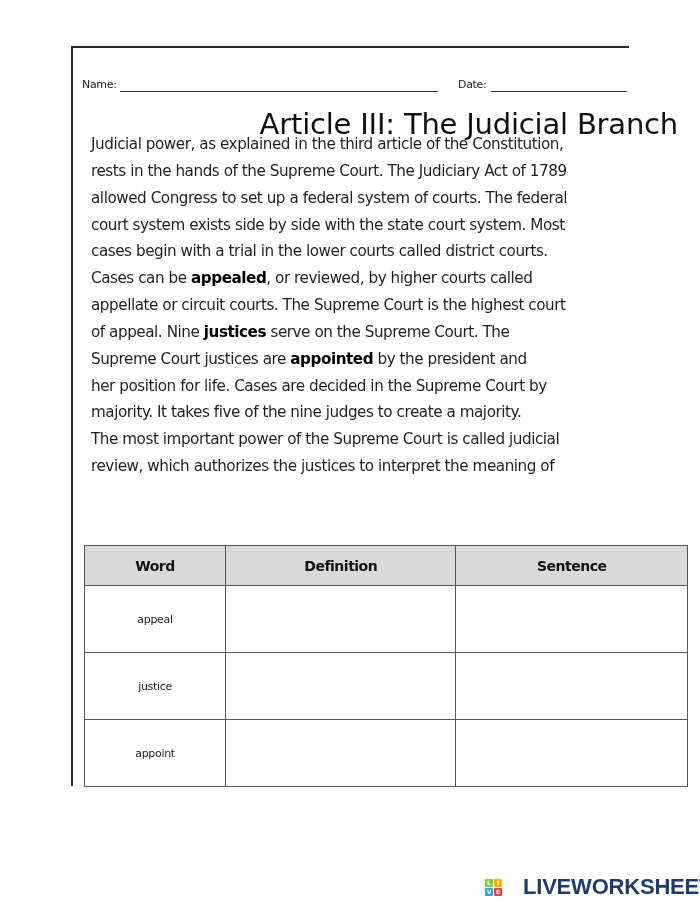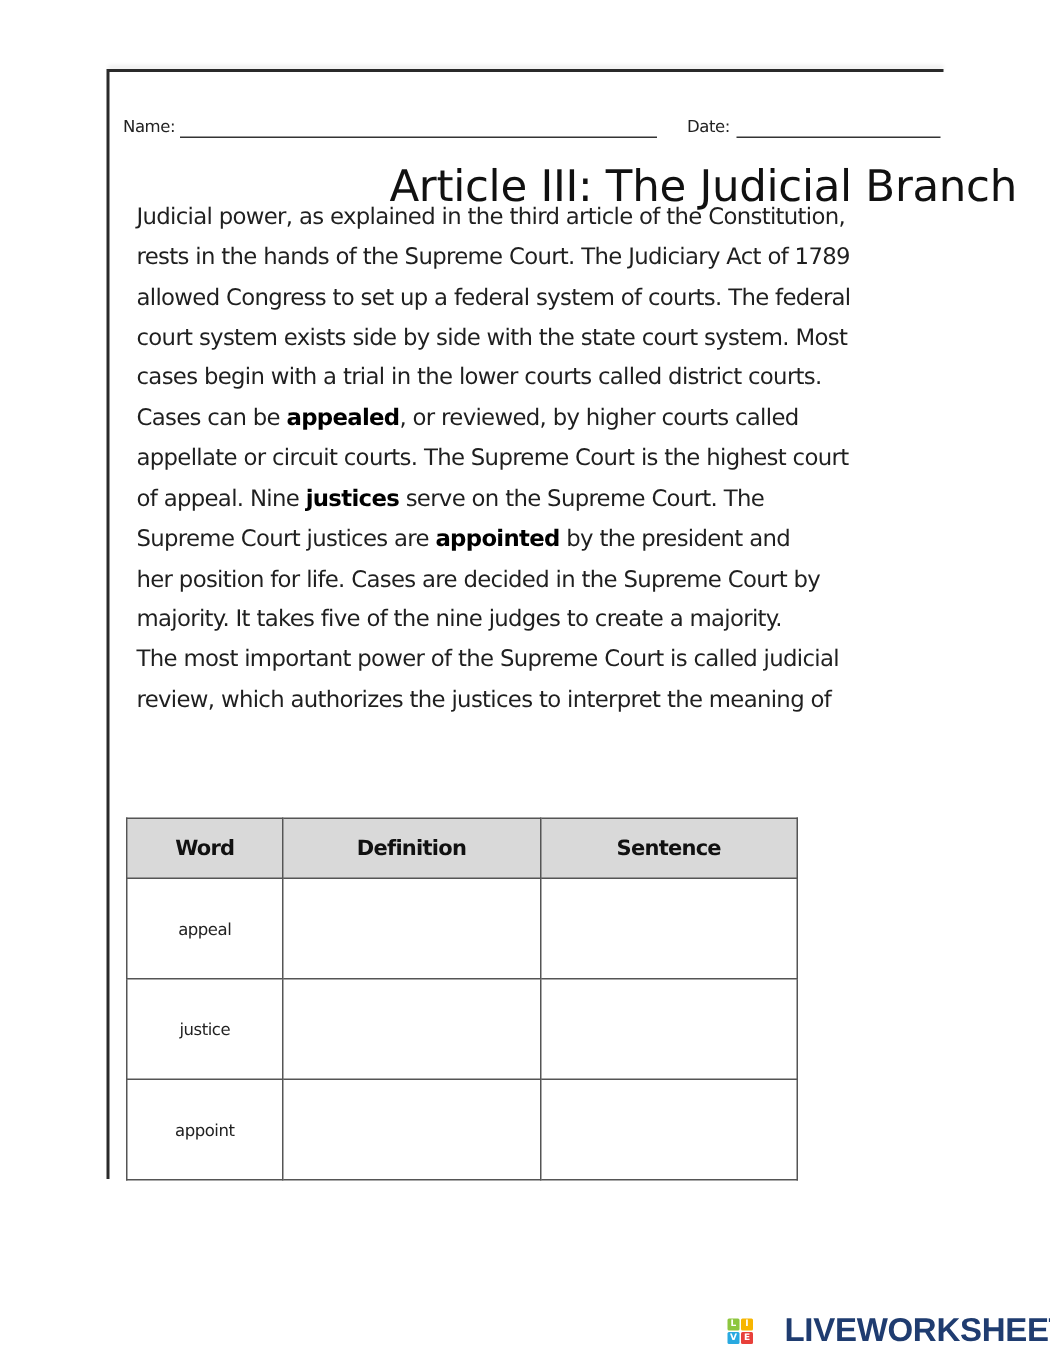--- a/index.html
+++ b/index.html
@@ -9,21 +9,21 @@
   .frame-left { position: absolute; left: 71px; top: 46px; width: 2px; height: 740px; background: #2a2a2a; }
   .header-row { position: absolute; top: 75px; left: 82px; width: 545px; height: 20px; font-size: 11px; color: #222; }
   .lbl { position: absolute; top: 3px; letter-spacing: -0.3px; }
   .line { position: absolute; top: 16px; height: 1px; background: #333; }
   .title { position: absolute; top: 88px; left: 72px; width: 560px; text-align: right;
            font-size: 29px; letter-spacing: -0.2px; color: #111; font-weight: normal; margin-left: 46px; }
   .passage { position: absolute; top: 131px; left: 91px; width: 540px; font-size: 15.2px; line-height: 26.85px;
              color: #1f1f1f; letter-spacing: -0.45px; }
   .passage .ln { display: block; white-space: nowrap; }
   .passage b { font-weight: bold; color: #000; }
-  table.vocab { position: absolute; top: 545px; left: 84px; width: 448px; border-collapse: collapse; }
+  table.vocab { position: absolute; top: 545px; left: 84px; width: 604px; border-collapse: collapse; }
   table.vocab th, table.vocab td { border: 1.5px solid #555; text-align: center; }
   table.vocab th { background: #d9d9d9; height: 37px; font-size: 14px; font-weight: bold; color: #111; letter-spacing: -0.5px; }
   table.vocab td { height: 64px; font-size: 11px; color: #222; letter-spacing: -0.3px; }
   .c1 { width: 125px; } .c2 { width: 206px; } .c3 { width: 207px; }
   .logo { position: absolute; left: 485px; top: 876px; height: 22px; display: flex; align-items: center; }
   .logo-mark { display: grid; grid-template-columns: 8px 8px; grid-template-rows: 8px 8px; gap: 1px; margin-right: 2px; }
   .logo-mark span { display: block; width: 8px; height: 8px; border-radius: 1px; font-size: 6px; line-height: 8px; color: #fff; text-align: center; font-weight: bold; }
   .logo-text { font-family: "Liberation Sans", sans-serif; font-weight: bold; font-size: 22px; color: #1f3c70; letter-spacing: -0.2px; margin-left: 19px; }
 </style>
 </head>

